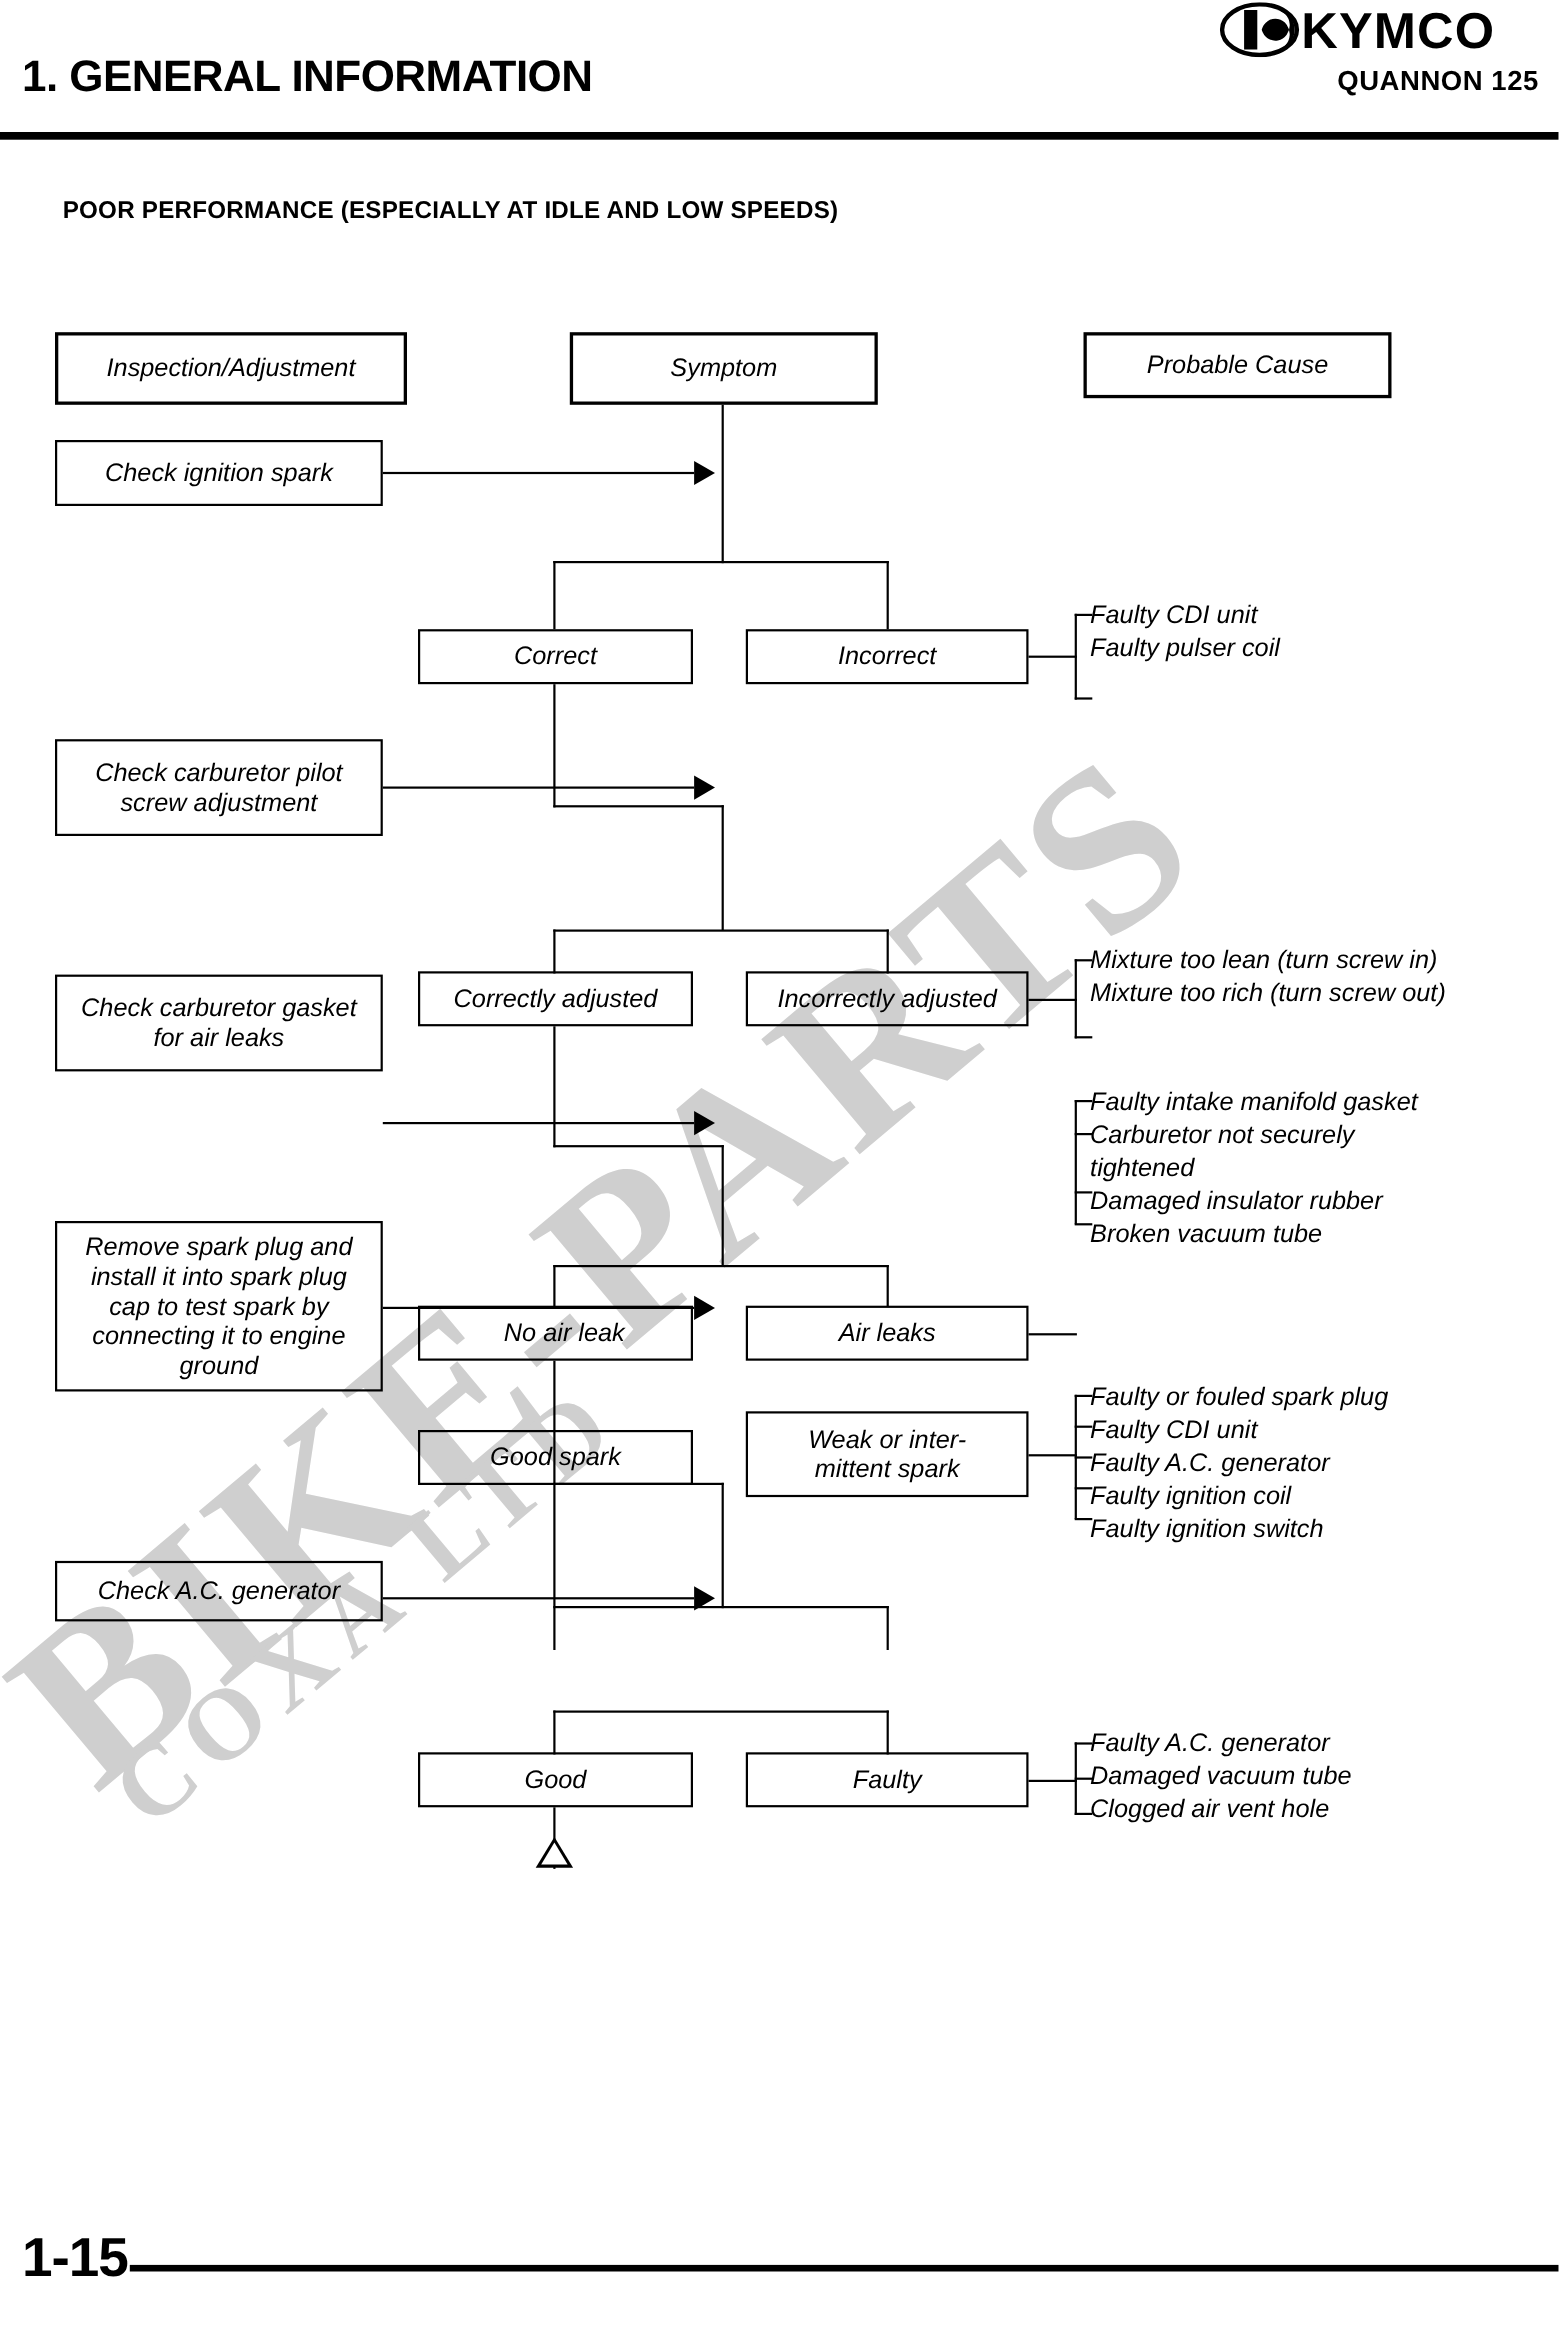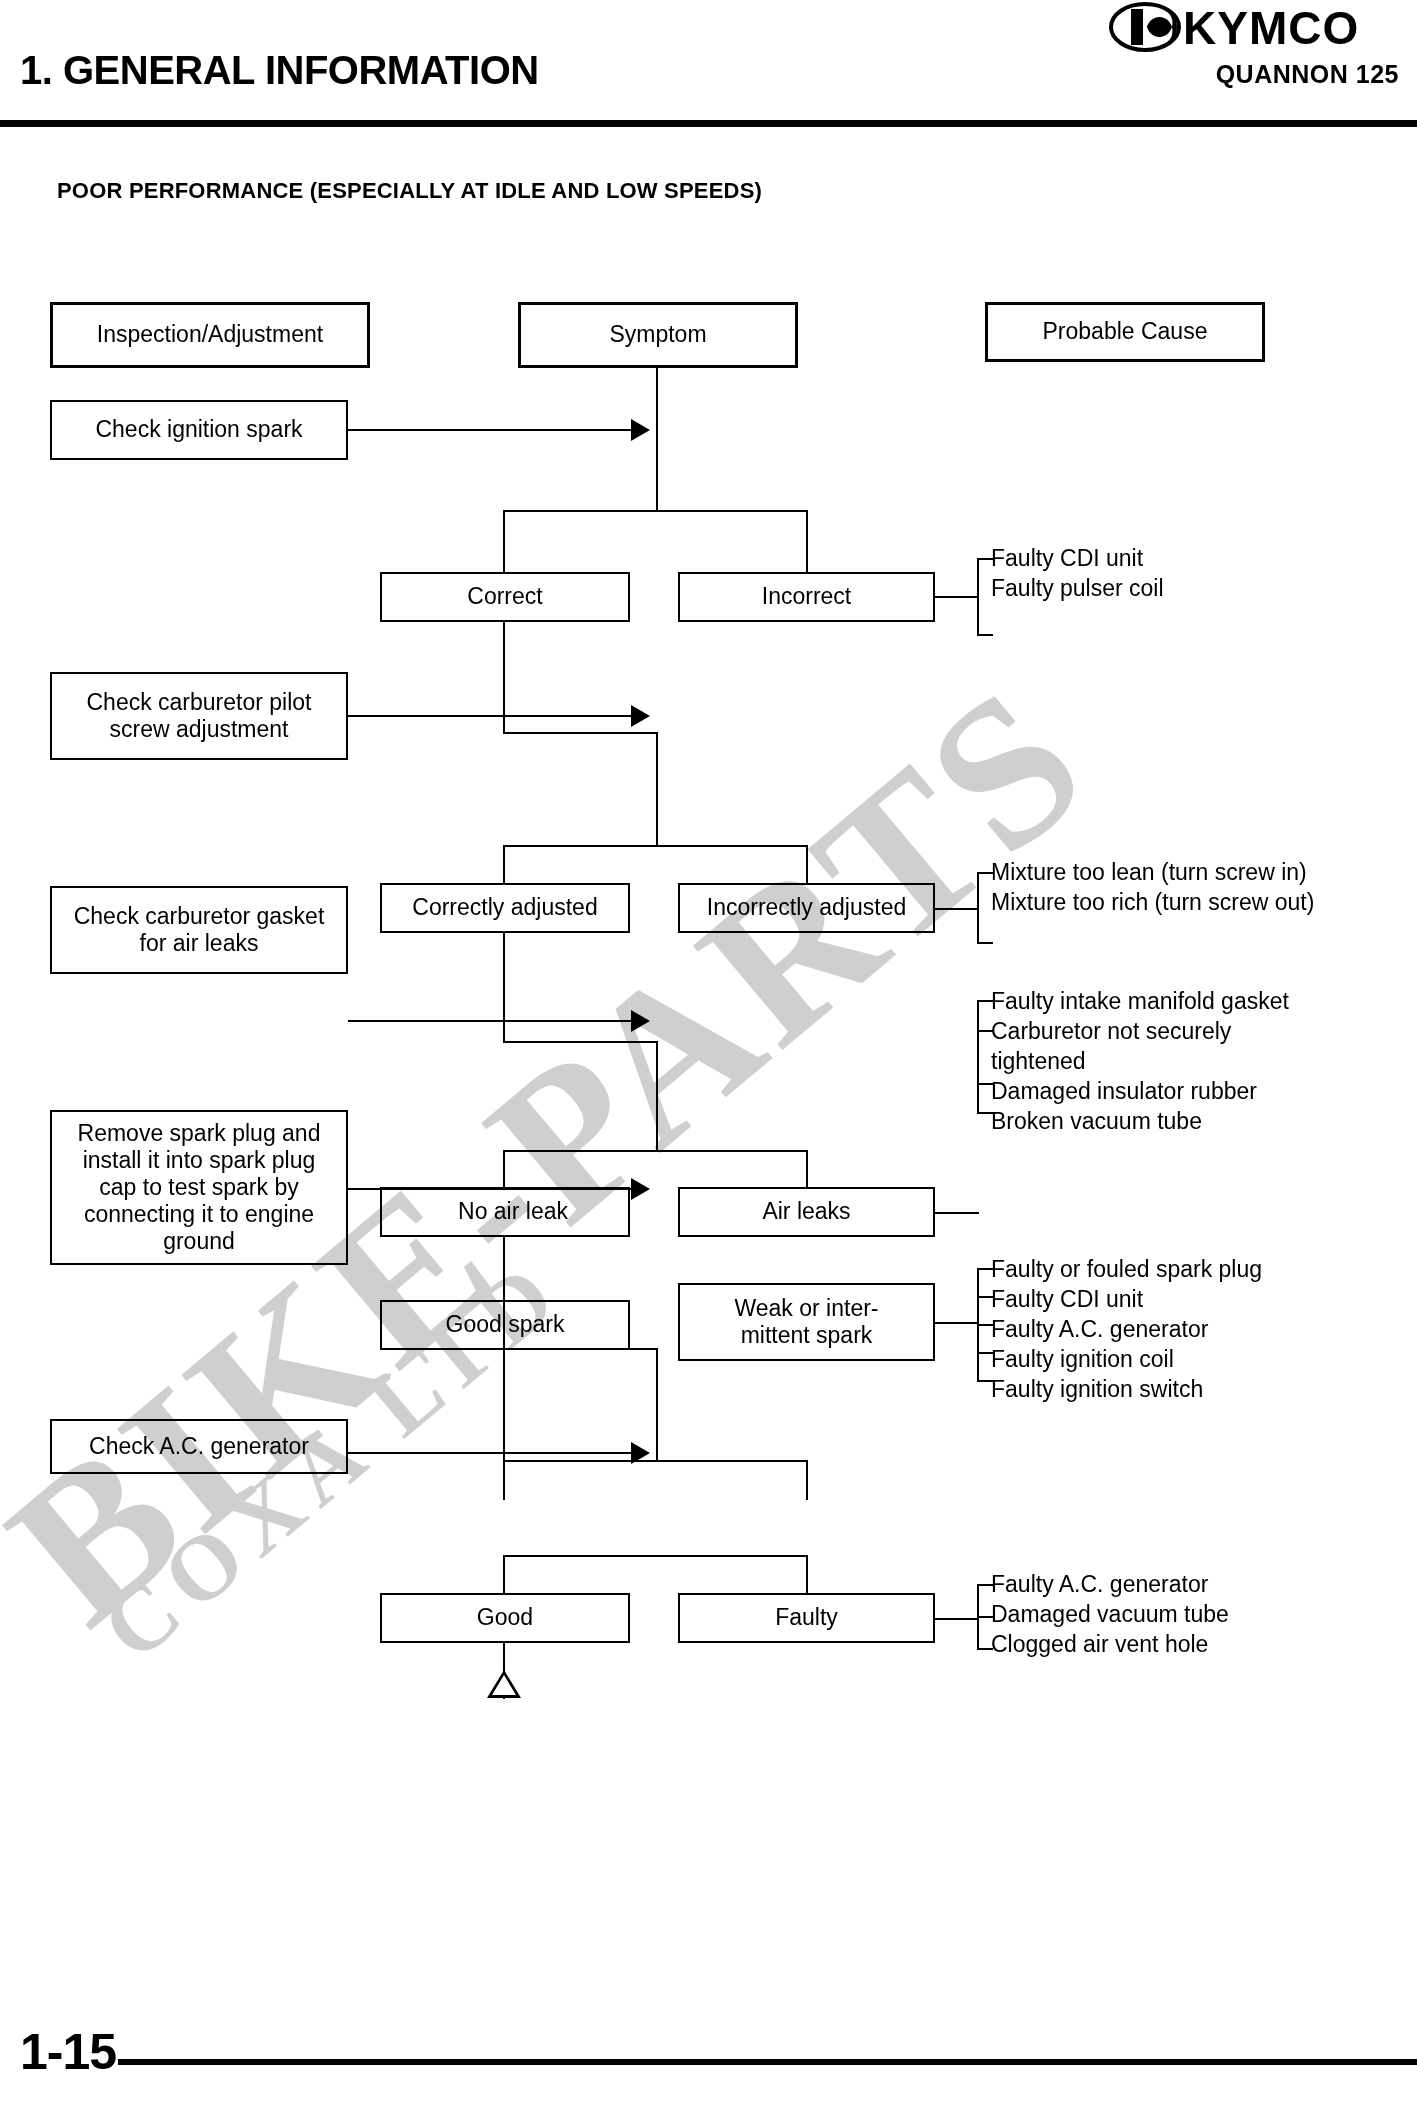--- a/index.html
+++ b/index.html
@@ -54,21 +54,21 @@
     background: #000;
   }
 
   
   #section-title {
     position: absolute; left: 57px; top: 178px;
     font-size: 22px; font-weight: bold; letter-spacing: 0.2px; z-index: 5;
   }
 
   
-  .chart { position: absolute; left: 0; top: 0; width: 1417px; height: 1953px; z-index: 3; }
+  .chart { position: absolute; left: 0; top: 0; width: 1417px; height: 1953px; z-index: 3; font-style: italic; }
   .box {
     position: absolute;
     border: 2px solid #000;
     background: transparent;
     display: flex; align-items: center; justify-content: center;
     text-align: center;
     font-size: 23px;
     line-height: 1.18;
     padding: 2px 4px;
   }

